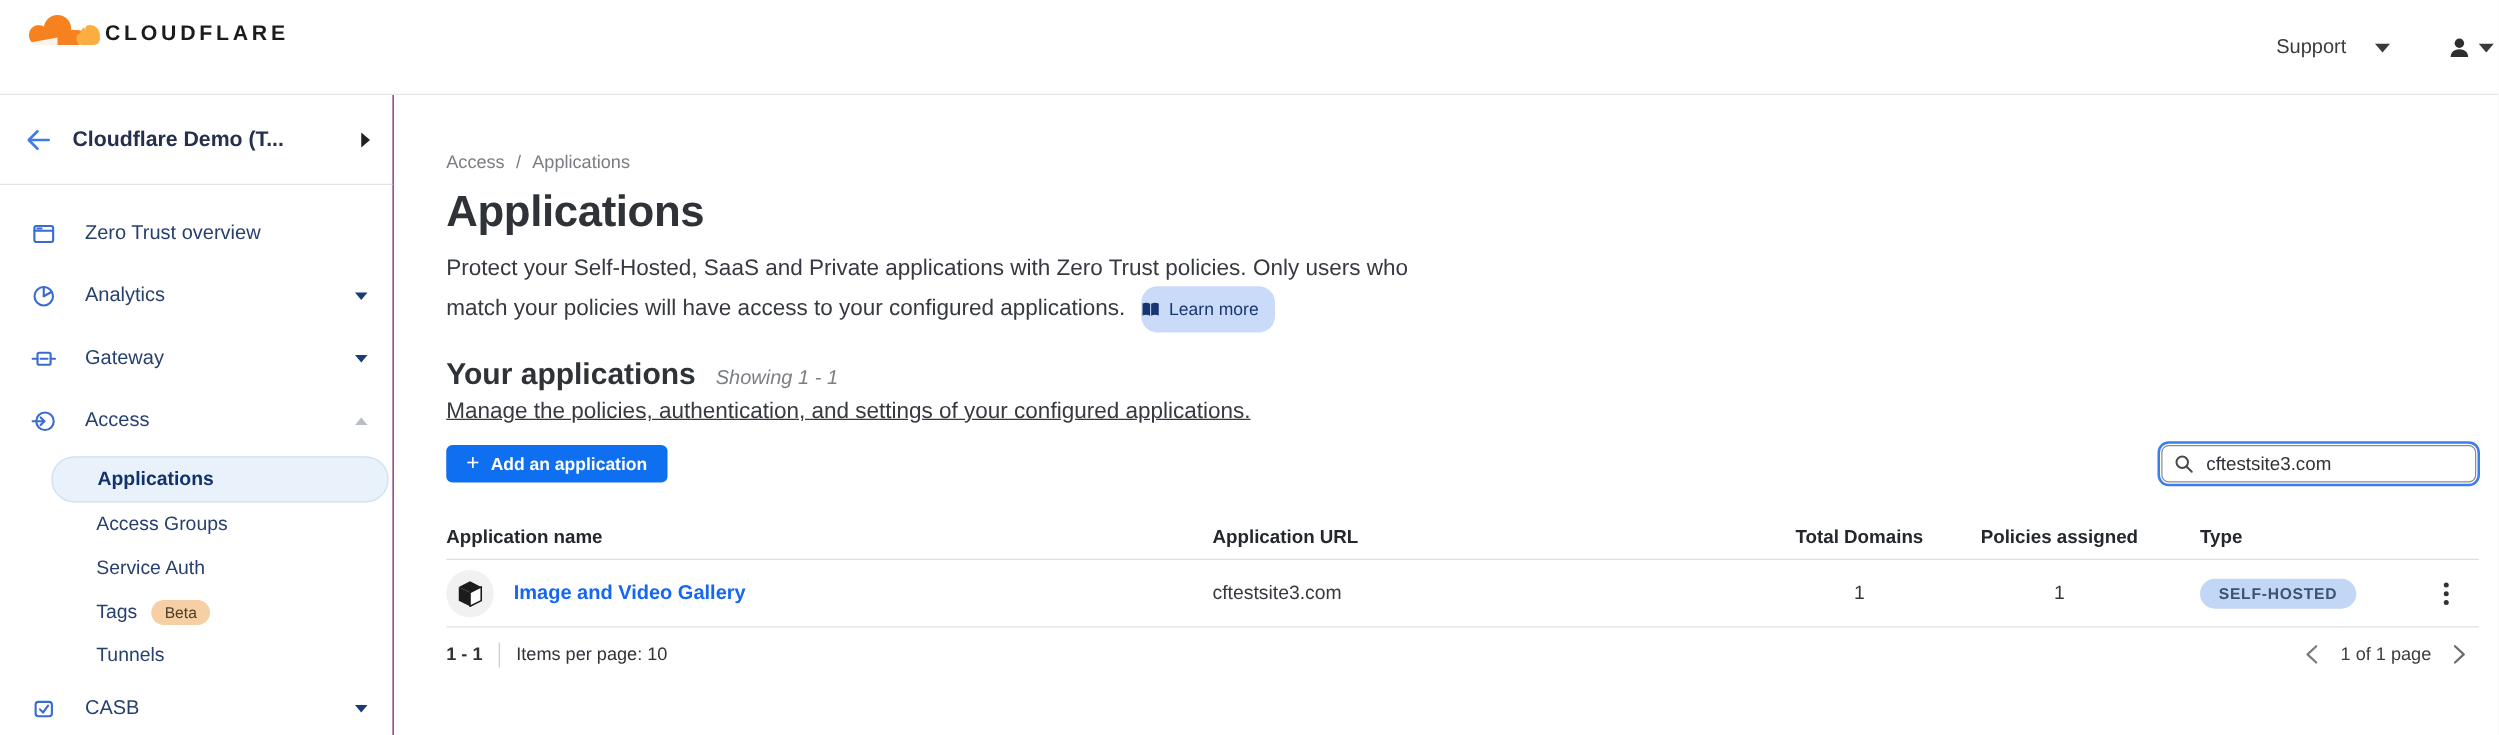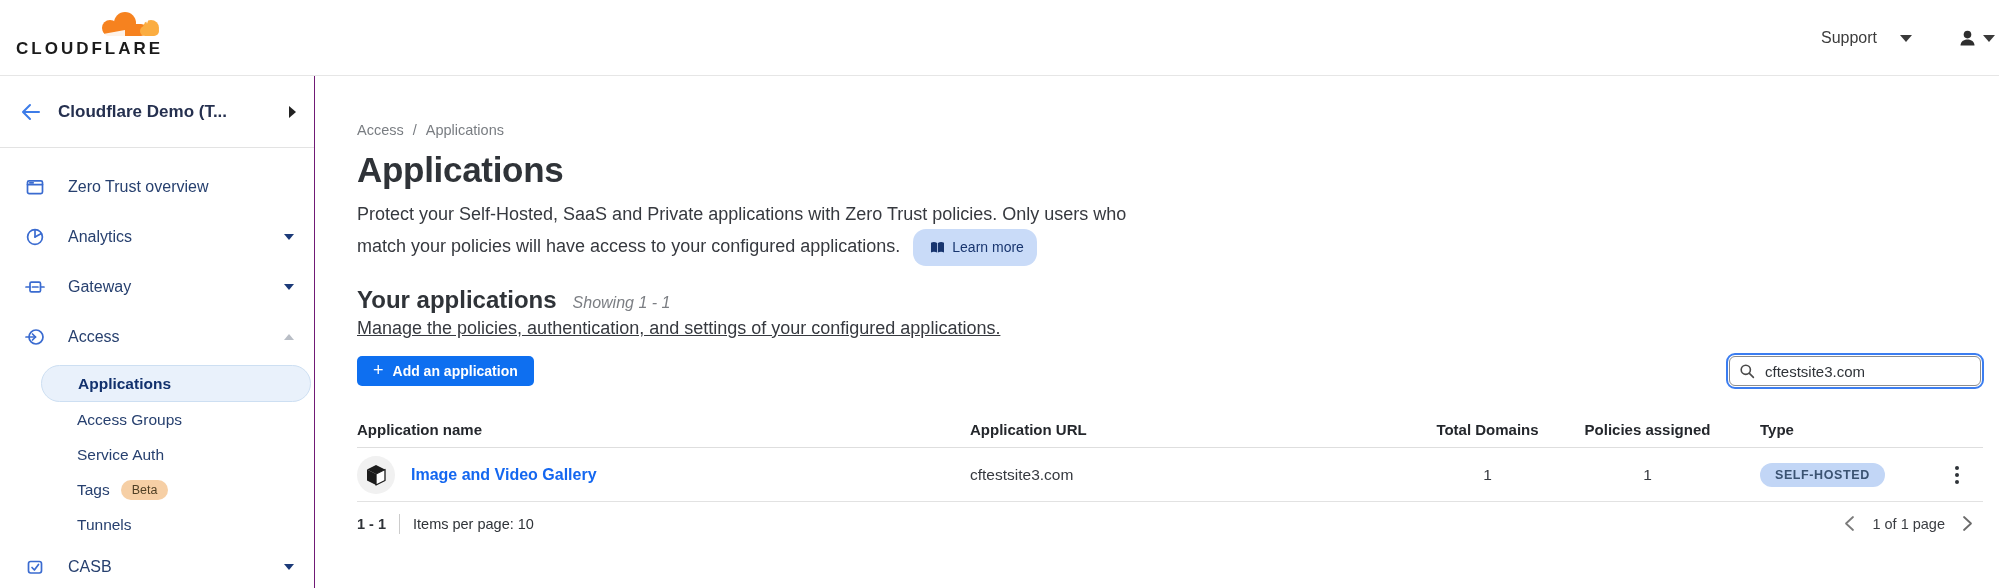--- a/index.html
+++ b/index.html
@@ -2,21 +2,21 @@
 <html><head>
 <meta charset="utf-8">
 <style>
   * { margin:0; padding:0; box-sizing:border-box; }
   body { background:#f0f0f0; font-family:"Liberation Sans", sans-serif; }
   .canvas { position:relative; width:1999px; height:588px; background:#fff; overflow:hidden; }
 
   
   .topbar { position:absolute; left:0; top:0; width:100%; height:76px; background:#fff;
             border-bottom:1px solid #e6e6e6; }
-  .logo { position:absolute; left:16px; top:9px; display:flex; flex-direction:column; align-items:flex-end; cursor:pointer; }
+  .logo { position:absolute; left:16px; top:9px; display:flex; flex-direction:row; align-items:flex-end; cursor:pointer; }
   .logo-text { font-size:17px; font-weight:bold; letter-spacing:3px; color:#1b1b1b; margin-top:2px; }
   .topbar-right { position:absolute; right:4px; top:0; height:76px; display:flex; align-items:center; gap:46px; }
   .support { display:flex; align-items:center; gap:23px; cursor:pointer; }
   .support-label { font-size:16px; color:#3c3c3c; }
   .caret-dark-down { width:0; height:0; border-left:6px solid transparent; border-right:6px solid transparent; border-top:7px solid #3a3a3a; }
   .user-menu { display:flex; align-items:center; gap:6px; cursor:pointer; }
 
   
   .sidebar { position:absolute; left:0; top:76px; width:315px; height:512px; background:#fff;
              border-right:1px solid #701a75; }
@@ -36,21 +36,21 @@
                      border:1px solid #cddff2; border-radius:19px; font-weight:bold; color:#12316d; }
   .beta-badge { margin-left:11px; background:#f6cfa5; color:#4f3f24; font-size:12.5px; padding:3px 11px; border-radius:11px; }
 
   
   .main { position:absolute; left:315px; top:76px; width:1684px; height:512px; padding:0 16px 0 42px; }
   .breadcrumb { margin-top:46px; font-size:14.5px; color:#797d82; display:flex; gap:9px; }
   .crumb { cursor:pointer; }
   .page-title { margin-top:12px; font-size:35px; font-weight:bold; color:#2f3338; letter-spacing:-0.3px; }
   .page-desc { margin-top:9px; font-size:18px; line-height:30px; color:#36393f; }
   .learn-more { display:inline-flex; align-items:center; gap:7px; vertical-align:middle; margin-left:8px;
-                background:#c9dbf8; color:#18356f; font-size:14px; padding:3px 13px 4px 17px; border-radius:13px; cursor:pointer; }
+                background:#c9dbf8; color:#18356f; font-size:14px; padding:3px 13px 4px 0; border-radius:13px; cursor:pointer; }
 
   .section-head { margin-top:20px; display:flex; align-items:baseline; gap:16px; }
   .section-title { font-size:24px; font-weight:bold; color:#2f3338; }
   .section-showing { font-size:16px; font-style:italic; color:#7b7e83; }
   .section-sub { margin-top:4px; font-size:18px; color:#36393f;text-decoration:underline; }
 
   .toolbar { margin-top:17px; display:flex; align-items:center; justify-content:space-between; }
   .add-btn { display:flex; align-items:center; gap:9px; background:#0e6ff0; color:#fff; border:none;
              height:30px; padding:0 16px; border-radius:5px; font-size:14px; font-weight:bold;
              font-family:"Liberation Sans", sans-serif; cursor:pointer; }

